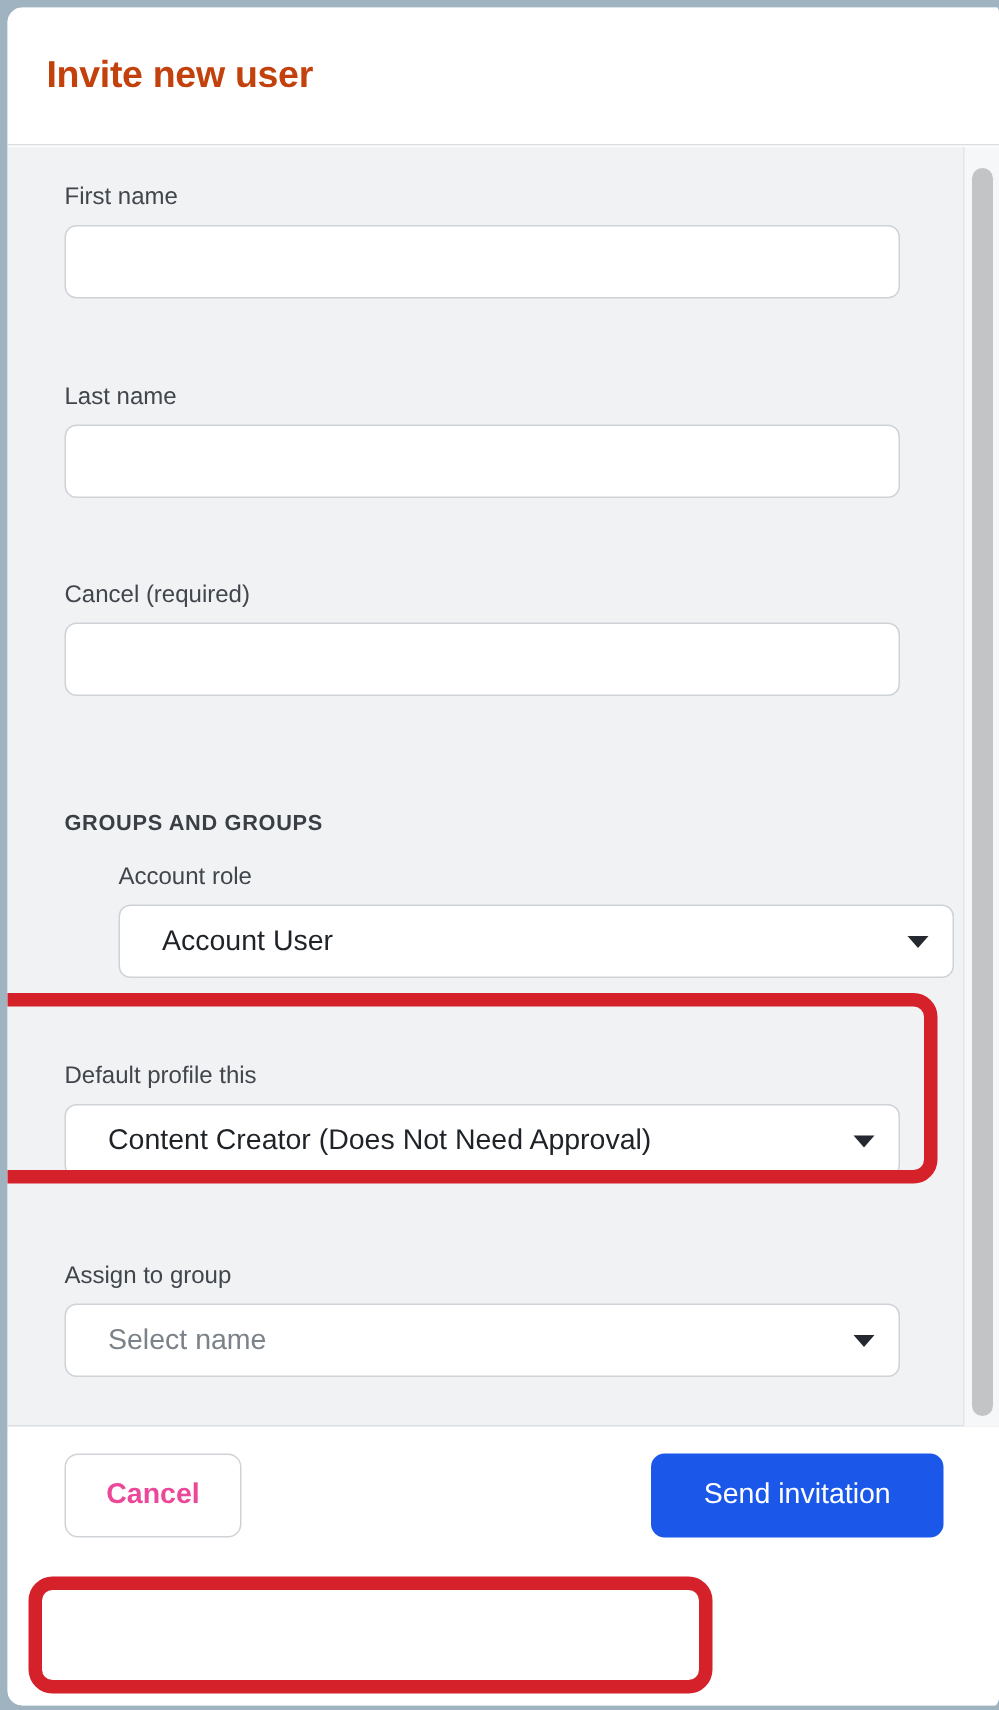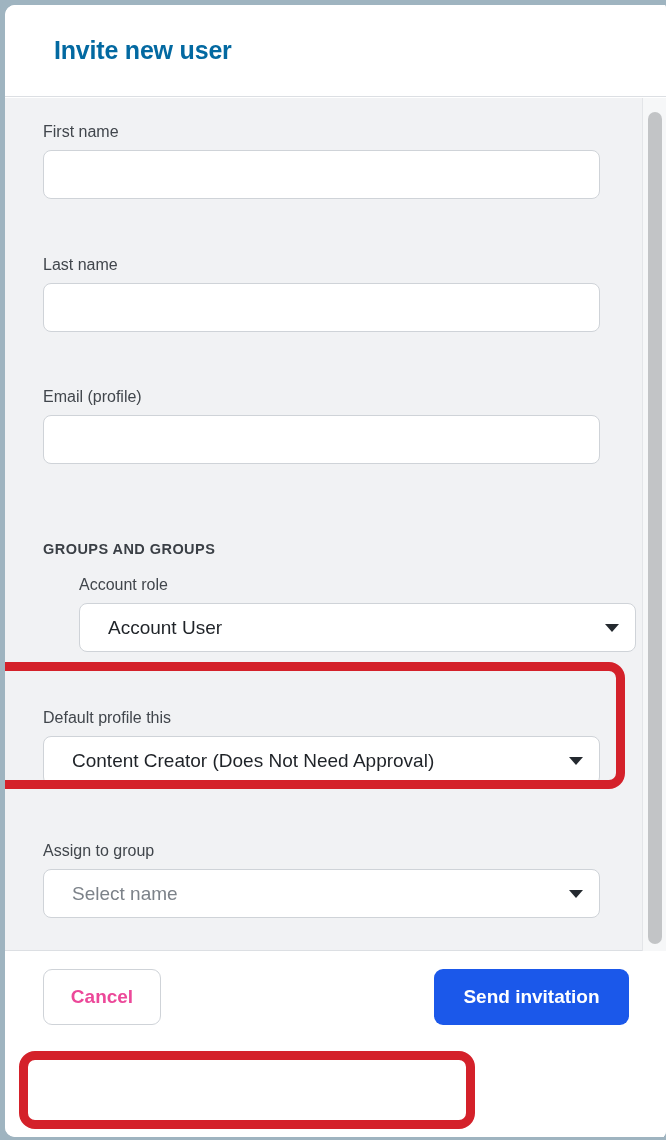--- a/index.html
+++ b/index.html
@@ -43,25 +43,25 @@
     position: absolute;
     left: 0; top: 0;
     width: 661px;
     height: 92px;
     background: #ffffff;
     border-bottom: 1px solid #dcdfe3;
     box-sizing: border-box;
   }
   .dialog-title {
     position: absolute;
-    left: 49px;
+    left: 26px;
     top: 31px;
     font-size: 25px;
     font-weight: bold;
-    color: #0369a1;
+    color: #c2410c;
     letter-spacing: -0.2px;
   }
 
   
   .dialog-body {
     position: absolute;
     left: 0;
     top: 93px;
     width: 661px;
     height: 853px;
@@ -245,21 +245,21 @@
     position: absolute;
     left: 429px;
     top: 17px;
     width: 195px;
     height: 56px;
     box-sizing: border-box;
     background: #1b58ea;
     border: none;
     border-radius: 9px;
     font-size: 19px;
-    font-weight: bold;
+    font-weight: normal;
     color: #ffffff;
     font-family: "Liberation Sans", sans-serif;
     cursor: pointer;
   }
 </style>
 </head>
 <body>
 
 <div class="window-frame">
   <div class="dialog">
@@ -275,21 +275,21 @@
           <label class="field-label">Last name</label>
           <input class="text-input" type="text" placeholder="" style="">
         </div>
 
         <div class="field" style="top:25px;">
           <label class="field-label">First name</label>
           <input class="text-input" type="text" placeholder="" style="">
         </div>
 
         <div class="field" style="top:290px;">
-          <label class="field-label">Email (profile)</label>
+          <label class="field-label">Cancel (required)</label>
           <input class="text-input" type="text" placeholder="" style="">
         </div>
 
         <div class="section-head" style="top:443px;">GROUPS AND GROUPS</div>
 
         <div class="field" style="top:478px;margin-left:36px;">
           <label class="field-label">Account role</label>
           <div class="select-wrap">
             <div class="select-box">
               <span class="select-value">Account User</span>

